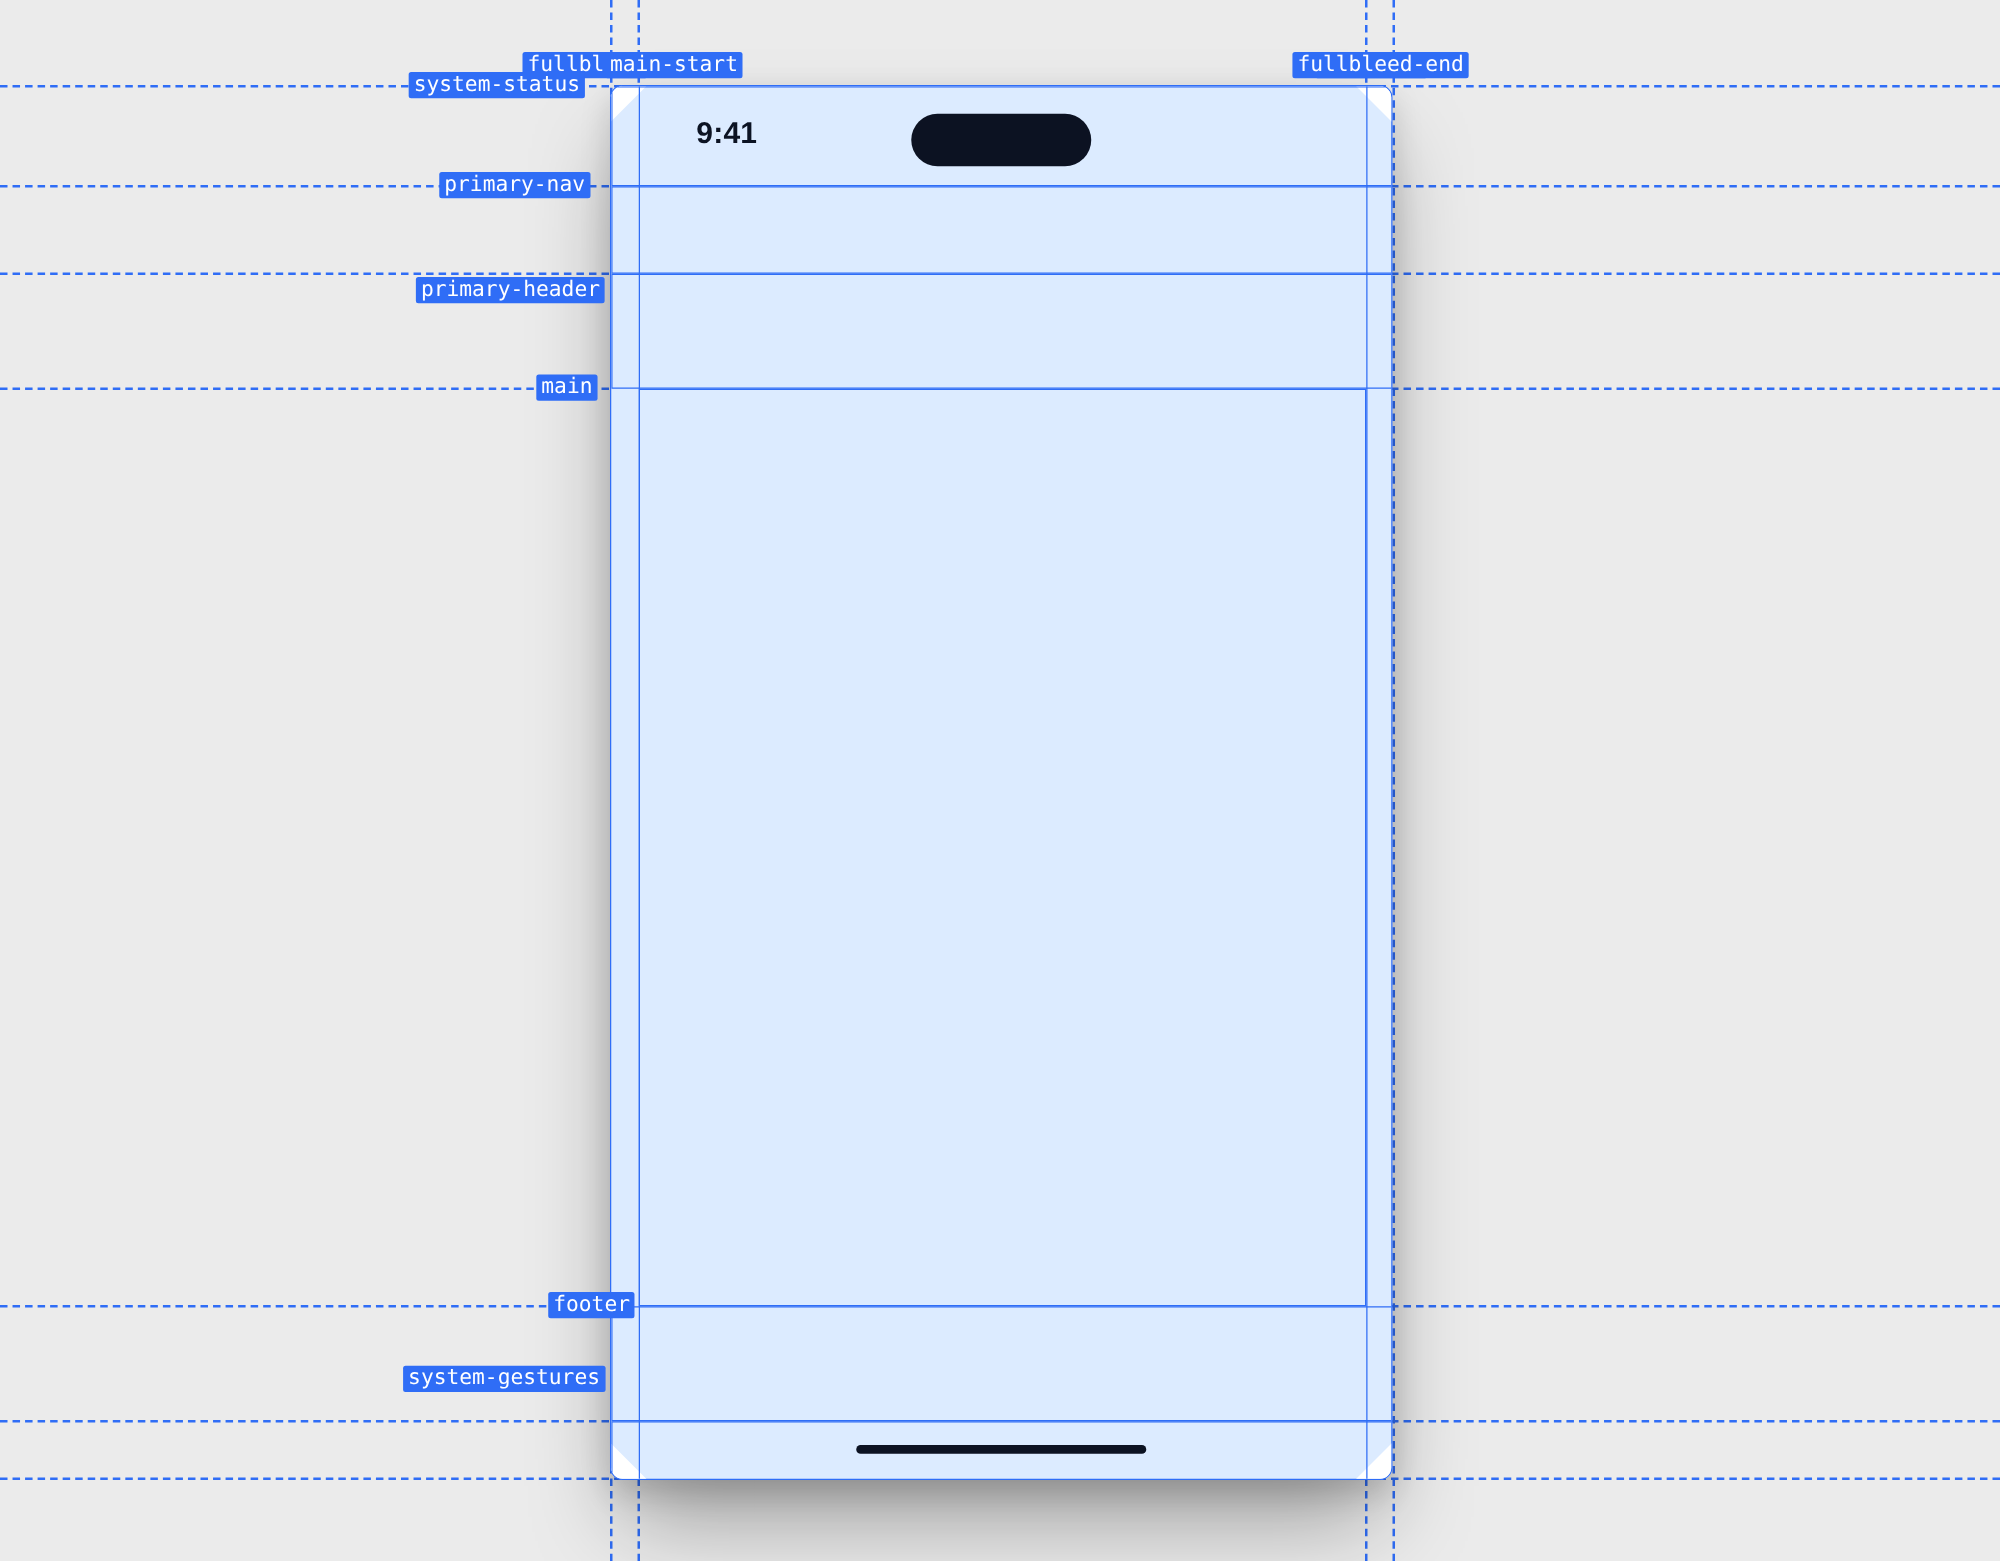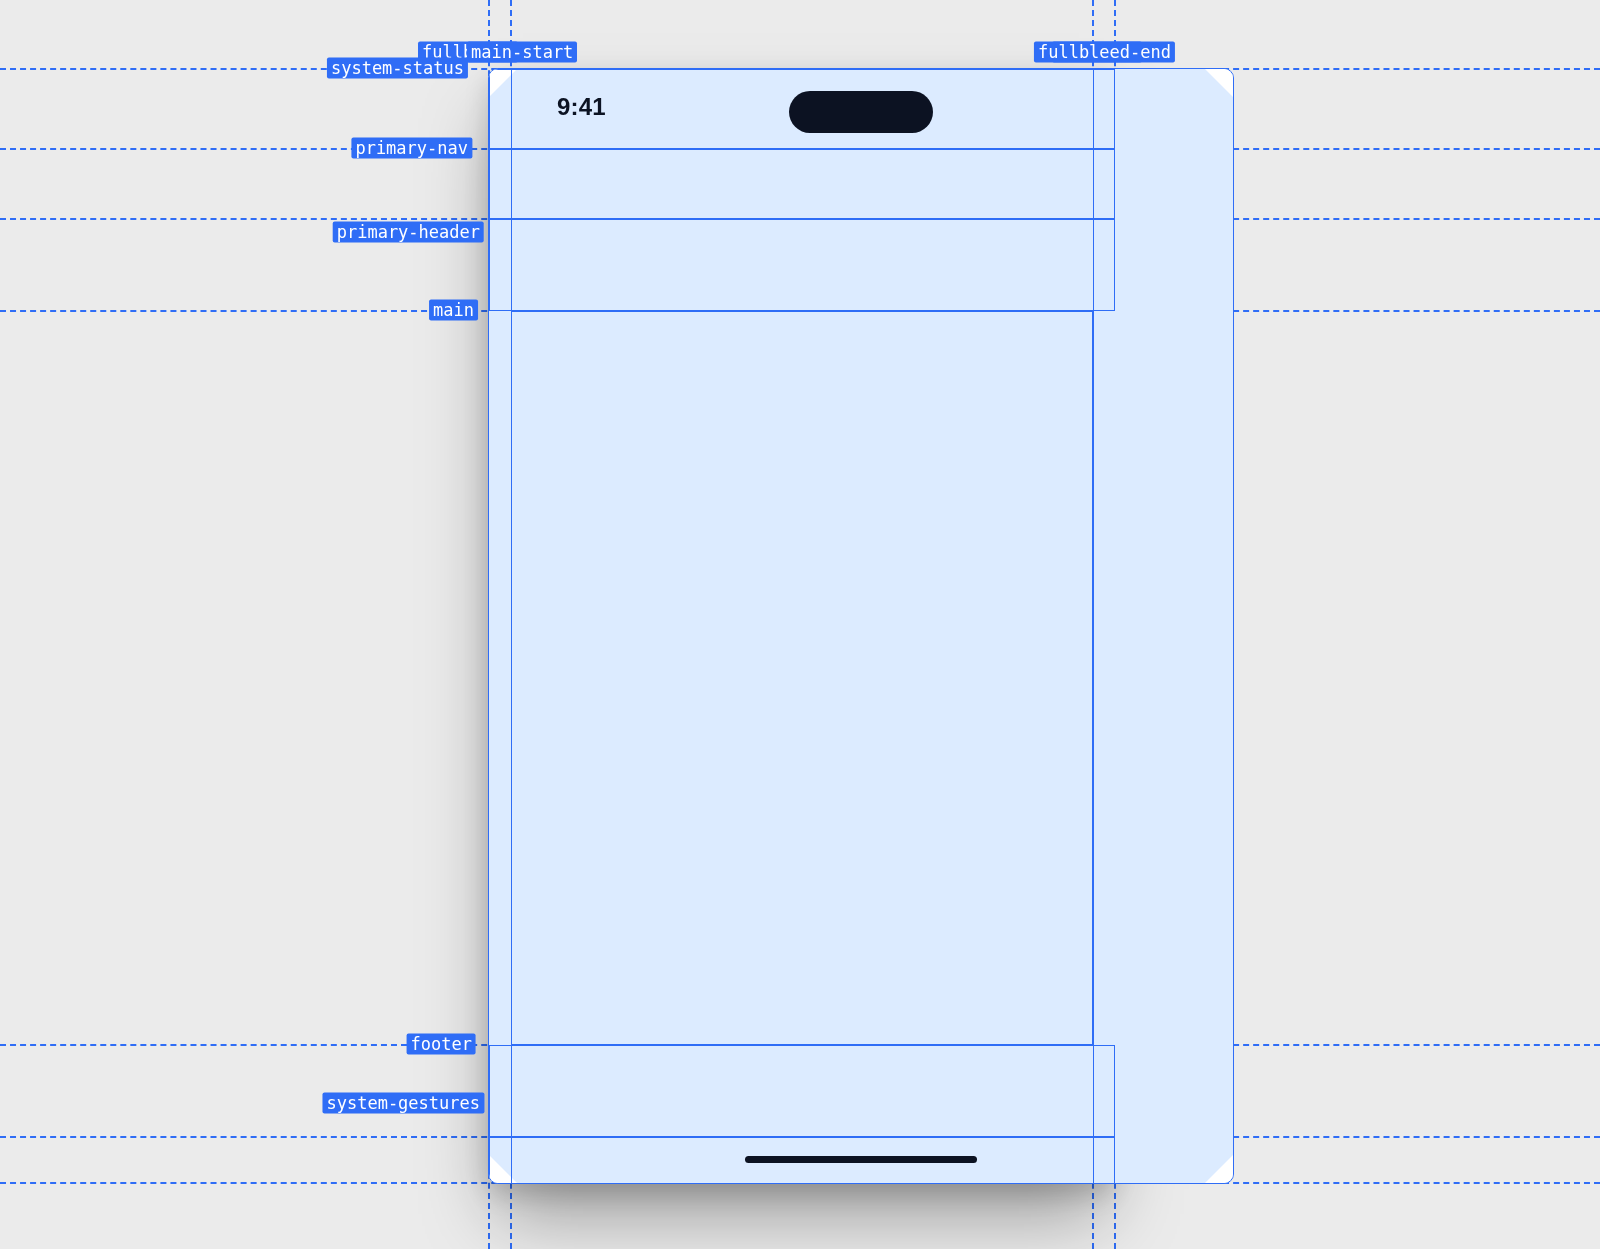--- a/index.html
+++ b/index.html
@@ -56,21 +56,21 @@
     left: 488px; top: 68px;
     width: 626px; height: 1116px;
     border-radius: 10px;
     box-shadow: 0 40px 70px -10px rgba(0,0,0,.35),
                 0 10px 25px rgba(0,0,0,.15);
     z-index: 10;
   }
   .phone {
     position: absolute;
     left: 488px; top: 68px;
-    width: 746px; height: 1116px;
+    width: 626px; height: 1116px;
     background: #dcebff;
     border: 1px solid #2f6df6;
     border-radius: 10px;
     z-index: 20;
     overflow: hidden;
   }
   
   .phone .corner {
     position: absolute;
     width: 30px; height: 30px;
@@ -160,24 +160,24 @@
 
     <div class="region" style="left:22px; top:0; width:0; height:1116px; border:none; border-left:1px solid #2f6df6"></div>
     <div class="region" style="left:604px; top:0; width:0; height:1116px; border:none; border-left:1px solid #2f6df6"></div>
 
     <div class="island"></div>
     <div class="clock">9:41</div>
     <div class="home-indicator"></div>
   </div>
 
   <span class="glabel" style="left:418px; top:52px">fullbleed</span>
-  <span class="glabel" style="left:467px; top:52px">main-start</span>
+  <span class="glabel" style="left:484px; top:52px">main-start</span>
   <span class="glabel" style="left:1052px; top:52px">main-end</span>
   <span class="glabel right" style="left:1175px; top:52px">fullbleed-end</span>
 
   <span class="glabel right" style="left:468px; top:68px">system-status</span>
   <span class="glabel right" style="left:472px; top:148px">primary-nav</span>
   <span class="glabel right" style="left:484px; top:232px">primary-header</span>
   <span class="glabel right" style="left:478px; top:310px">main</span>
-  <span class="glabel right" style="left:476px; top:1044px">footer</span>
+  <span class="glabel right" style="left:508px; top:1044px">footer</span>
   <span class="glabel right" style="left:484px; top:1103px">system-gestures</span>
 
 </div>
 
 </body></html>

